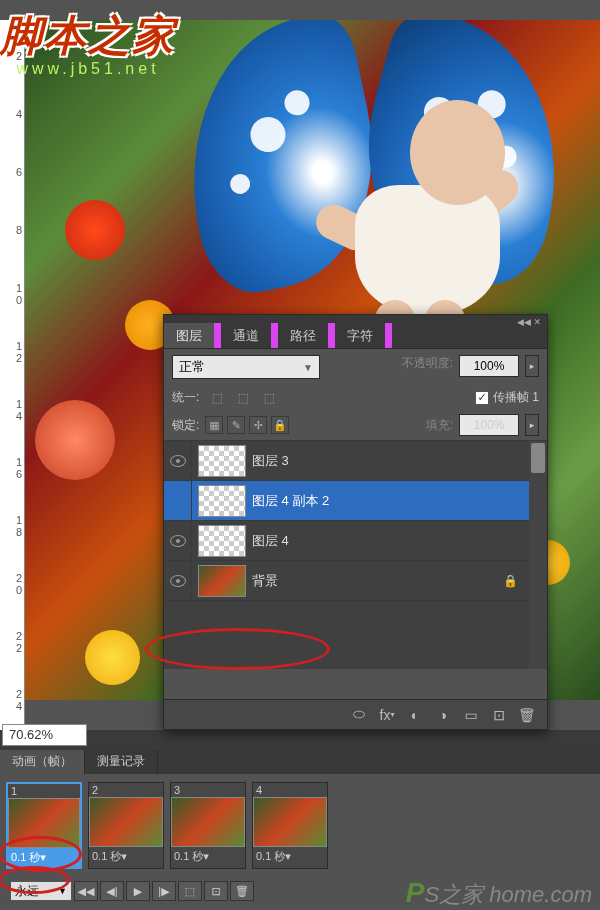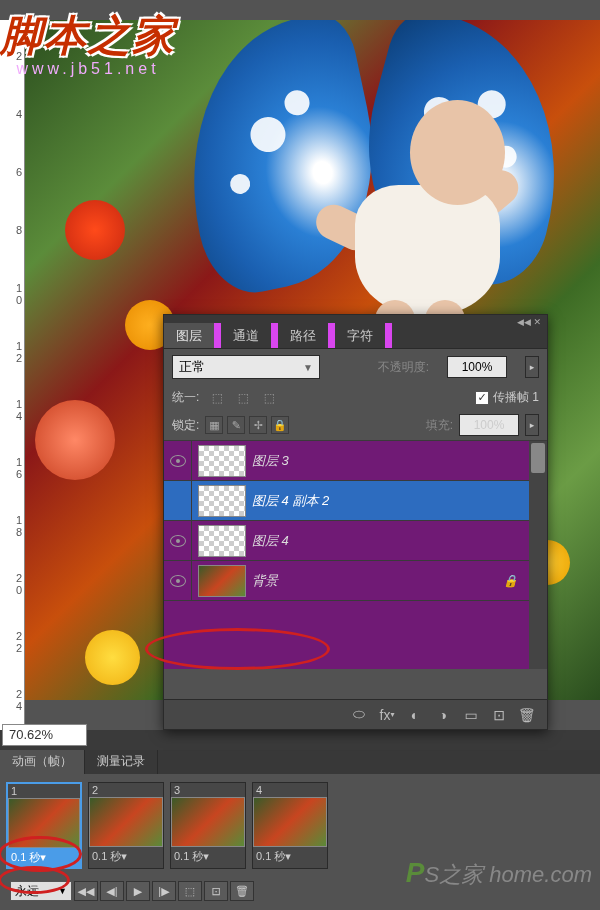--- a/index.html
+++ b/index.html
@@ -1,22 +1,22 @@
 <!DOCTYPE html>
 <html><head>
 <meta charset="utf-8">
 <style>
 * { margin: 0; padding: 0; box-sizing: border-box; font-family: "Microsoft YaHei", sans-serif; }
 body { width: 600px; height: 910px; background: #3a3a3a; overflow: hidden; position: relative; }
 
 .watermark-top { position: absolute; top: 8px; left: 0; z-index: 100; text-align: center; }
 .watermark-top .title { font-size: 42px; font-weight: bold; color: #c62e00; font-style: italic; text-shadow: 2px 2px 0 #fff, -2px -2px 0 #fff, 2px -2px 0 #fff, -2px 2px 0 #fff; letter-spacing: 2px; }
-.watermark-top .url { font-size: 16px; color: #f0abfc; letter-spacing: 4px; margin-top: -4px; }
-
-.watermark-bottom { position: absolute; bottom: 20px; right: 8px; z-index: 100; font-size: 22px; font-style: italic; }
+.watermark-top .url { font-size: 16px; color: #bef264; letter-spacing: 4px; margin-top: -4px; }
+
+.watermark-bottom { position: absolute; bottom: 0; right: 8px; z-index: 100; font-size: 22px; font-style: italic; }
 .watermark-bottom .p { color: #5a8c3a; font-weight: bold; font-size: 28px; }
 .watermark-bottom .rest { color: #888; }
 
 .canvas-area { position: absolute; top: 0; left: 0; width: 600px; height: 730px; background: #535353; }
 .ruler-v { position: absolute; left: 0; top: 20px; width: 25px; height: 710px; background: #fff; border-right: 1px solid #888; font-size: 11px; color: #555; }
 .ruler-v .tick { position: absolute; right: 2px; text-align: right; width: 20px; }
 
 .canvas-content { position: absolute; left: 25px; top: 20px; width: 575px; height: 680px; background: linear-gradient(135deg, #2a4d1e 0%, #5b8c3a 20%, #8b1818 35%, #c84f0c 50%, #3d6b24 65%, #6b9c45 80%, #2a4d1e 100%); overflow: hidden; }
 .flowers { position: absolute; width: 100%; height: 100%; }
 .flower { position: absolute; border-radius: 50%; }
@@ -43,38 +43,38 @@
 
 .zoom-display { position: absolute; left: 2px; top: 724px; width: 85px; height: 22px; background: #fff; border: 1px solid #888; font-size: 13px; padding: 2px 6px; color: #333; }
 
 .layers-panel { position: absolute; left: 163px; top: 314px; width: 385px; height: 416px; background: #525252; border: 1px solid #2a2a2a; box-shadow: 0 3px 12px rgba(0,0,0,0.6); z-index: 50; }
 .panel-header { height: 8px; background: #383838; position: relative; }
 .panel-header .close-bar { position: absolute; right: 6px; top: 2px; font-size: 9px; color: #aaa; }
 .panel-tabs { display: flex; background: #383838; height: 26px; border-bottom: 1px solid #2a2a2a; }
 .panel-tab { padding: 4px 12px; font-size: 13px; color: #ccc; border-right: 7px solid #d946ef; cursor: pointer; }
 .panel-tab.active { background: #525252; color: #e0e0e0; }
 
-.blend-row { display: flex; align-items: center; padding: 6px 8px; gap: 18px; }
+.blend-row { display: flex; padding: 6px 8px; gap: 6px; }
 .blend-select { width: 148px; height: 24px; background: #e8e8e8; border: 1px solid #2a2a2a; font-size: 13px; padding: 0 6px; display: flex; align-items: center; justify-content: space-between; }
 .blend-select .arrow { color: #666; font-size: 10px; }
 .opacity-label { font-size: 12px; color: #888; margin-left: auto; }
 .pct-input { width: 60px; height: 22px; background: #e8e8e8; border: 1px solid #2a2a2a; font-size: 12px; text-align: center; display: flex; align-items: center; justify-content: center; }
 .arrow-btn { width: 14px; height: 22px; background: #525252; border: 1px solid #2a2a2a; color: #ccc; font-size: 9px; display: flex; align-items: center; justify-content: center; }
 
 .unify-row { display: flex; align-items: center; padding: 4px 8px; gap: 8px; font-size: 12px; color: #ccc; }
 .unify-icons { display: flex; gap: 6px; }
 .unify-icon { width: 20px; height: 16px; display: flex; align-items: center; justify-content: center; color: #999; }
 .checkbox-wrap { margin-left: auto; display: flex; align-items: center; gap: 4px; }
 .checkbox { width: 14px; height: 14px; background: #fff; border: 1px solid #555; display: flex; align-items: center; justify-content: center; font-size: 11px; color: #333; }
 
 .lock-row { display: flex; align-items: center; padding: 4px 8px; gap: 6px; font-size: 12px; color: #ccc; border-bottom: 1px solid #3a3a3a; }
 .lock-icons { display: flex; gap: 4px; }
 .lock-icon { width: 18px; height: 18px; border: 1px solid #3a3a3a; display: flex; align-items: center; justify-content: center; font-size: 11px; color: #aaa; }
 
-.layer-list { height: 228px; overflow-y: auto; background: #701a75; position: relative; font-style: italic; }
+.layer-list { height: 228px; overflow-y: auto; background: #404040; position: relative; }
 .layer-row { display: flex; align-items: center; height: 40px; border-bottom: 1px solid #3a3a3a; position: relative; }
 .layer-row.selected { background: #2d6cbf; }
 .layer-row.selected .layer-name { color: #fff; }
 .vis-col { width: 28px; height: 100%; border-right: 1px solid #3a3a3a; display: flex; align-items: center; justify-content: center; }
 .eye { width: 16px; height: 12px; border: 1px solid #999; border-radius: 60%; position: relative; }
 .eye::after { content: ''; position: absolute; left: 5px; top: 3px; width: 4px; height: 4px; background: #999; border-radius: 50%; }
 .thumb-col { width: 48px; height: 32px; margin: 0 6px; background: #fff; border: 1px solid #888; position: relative; }
 .checker { background: repeating-conic-gradient(#ccc 0 25%, #fff 0 50%) 0 0/10px 10px; }
 .thumb-bg { background: linear-gradient(135deg, #3a5a28, #c84520, #5a8a38); }
 .layer-name { font-size: 13px; color: #ddd; }

